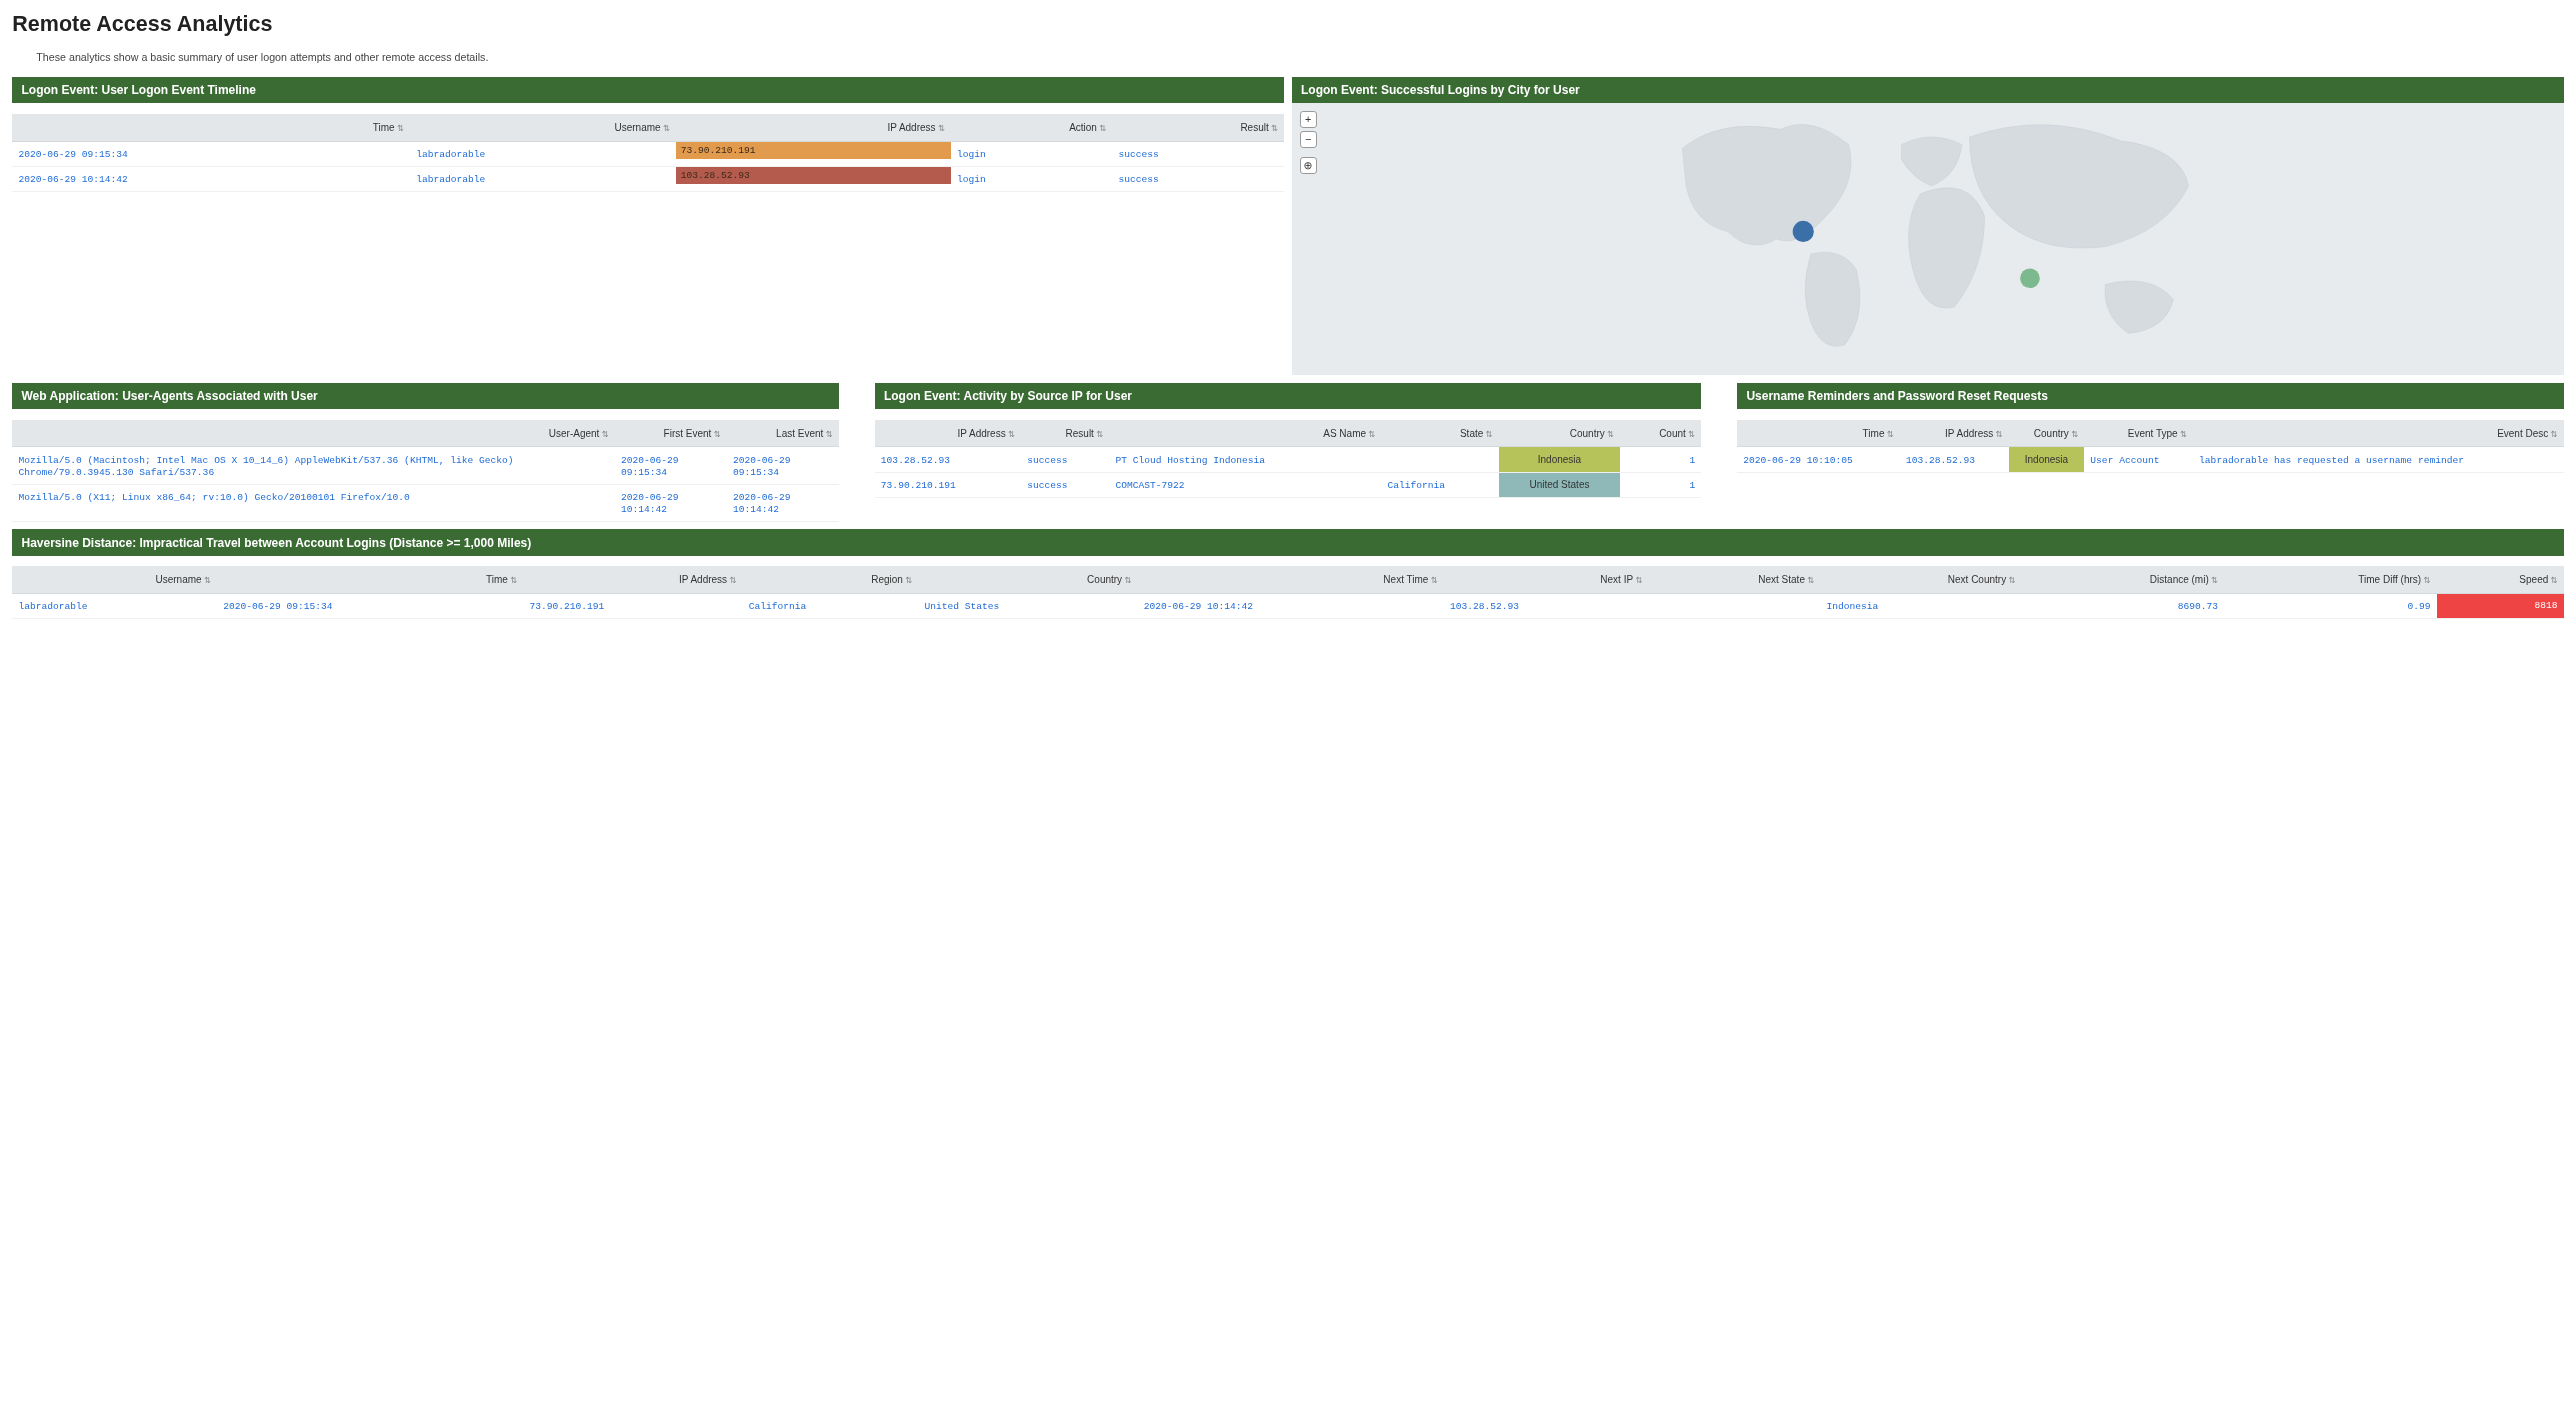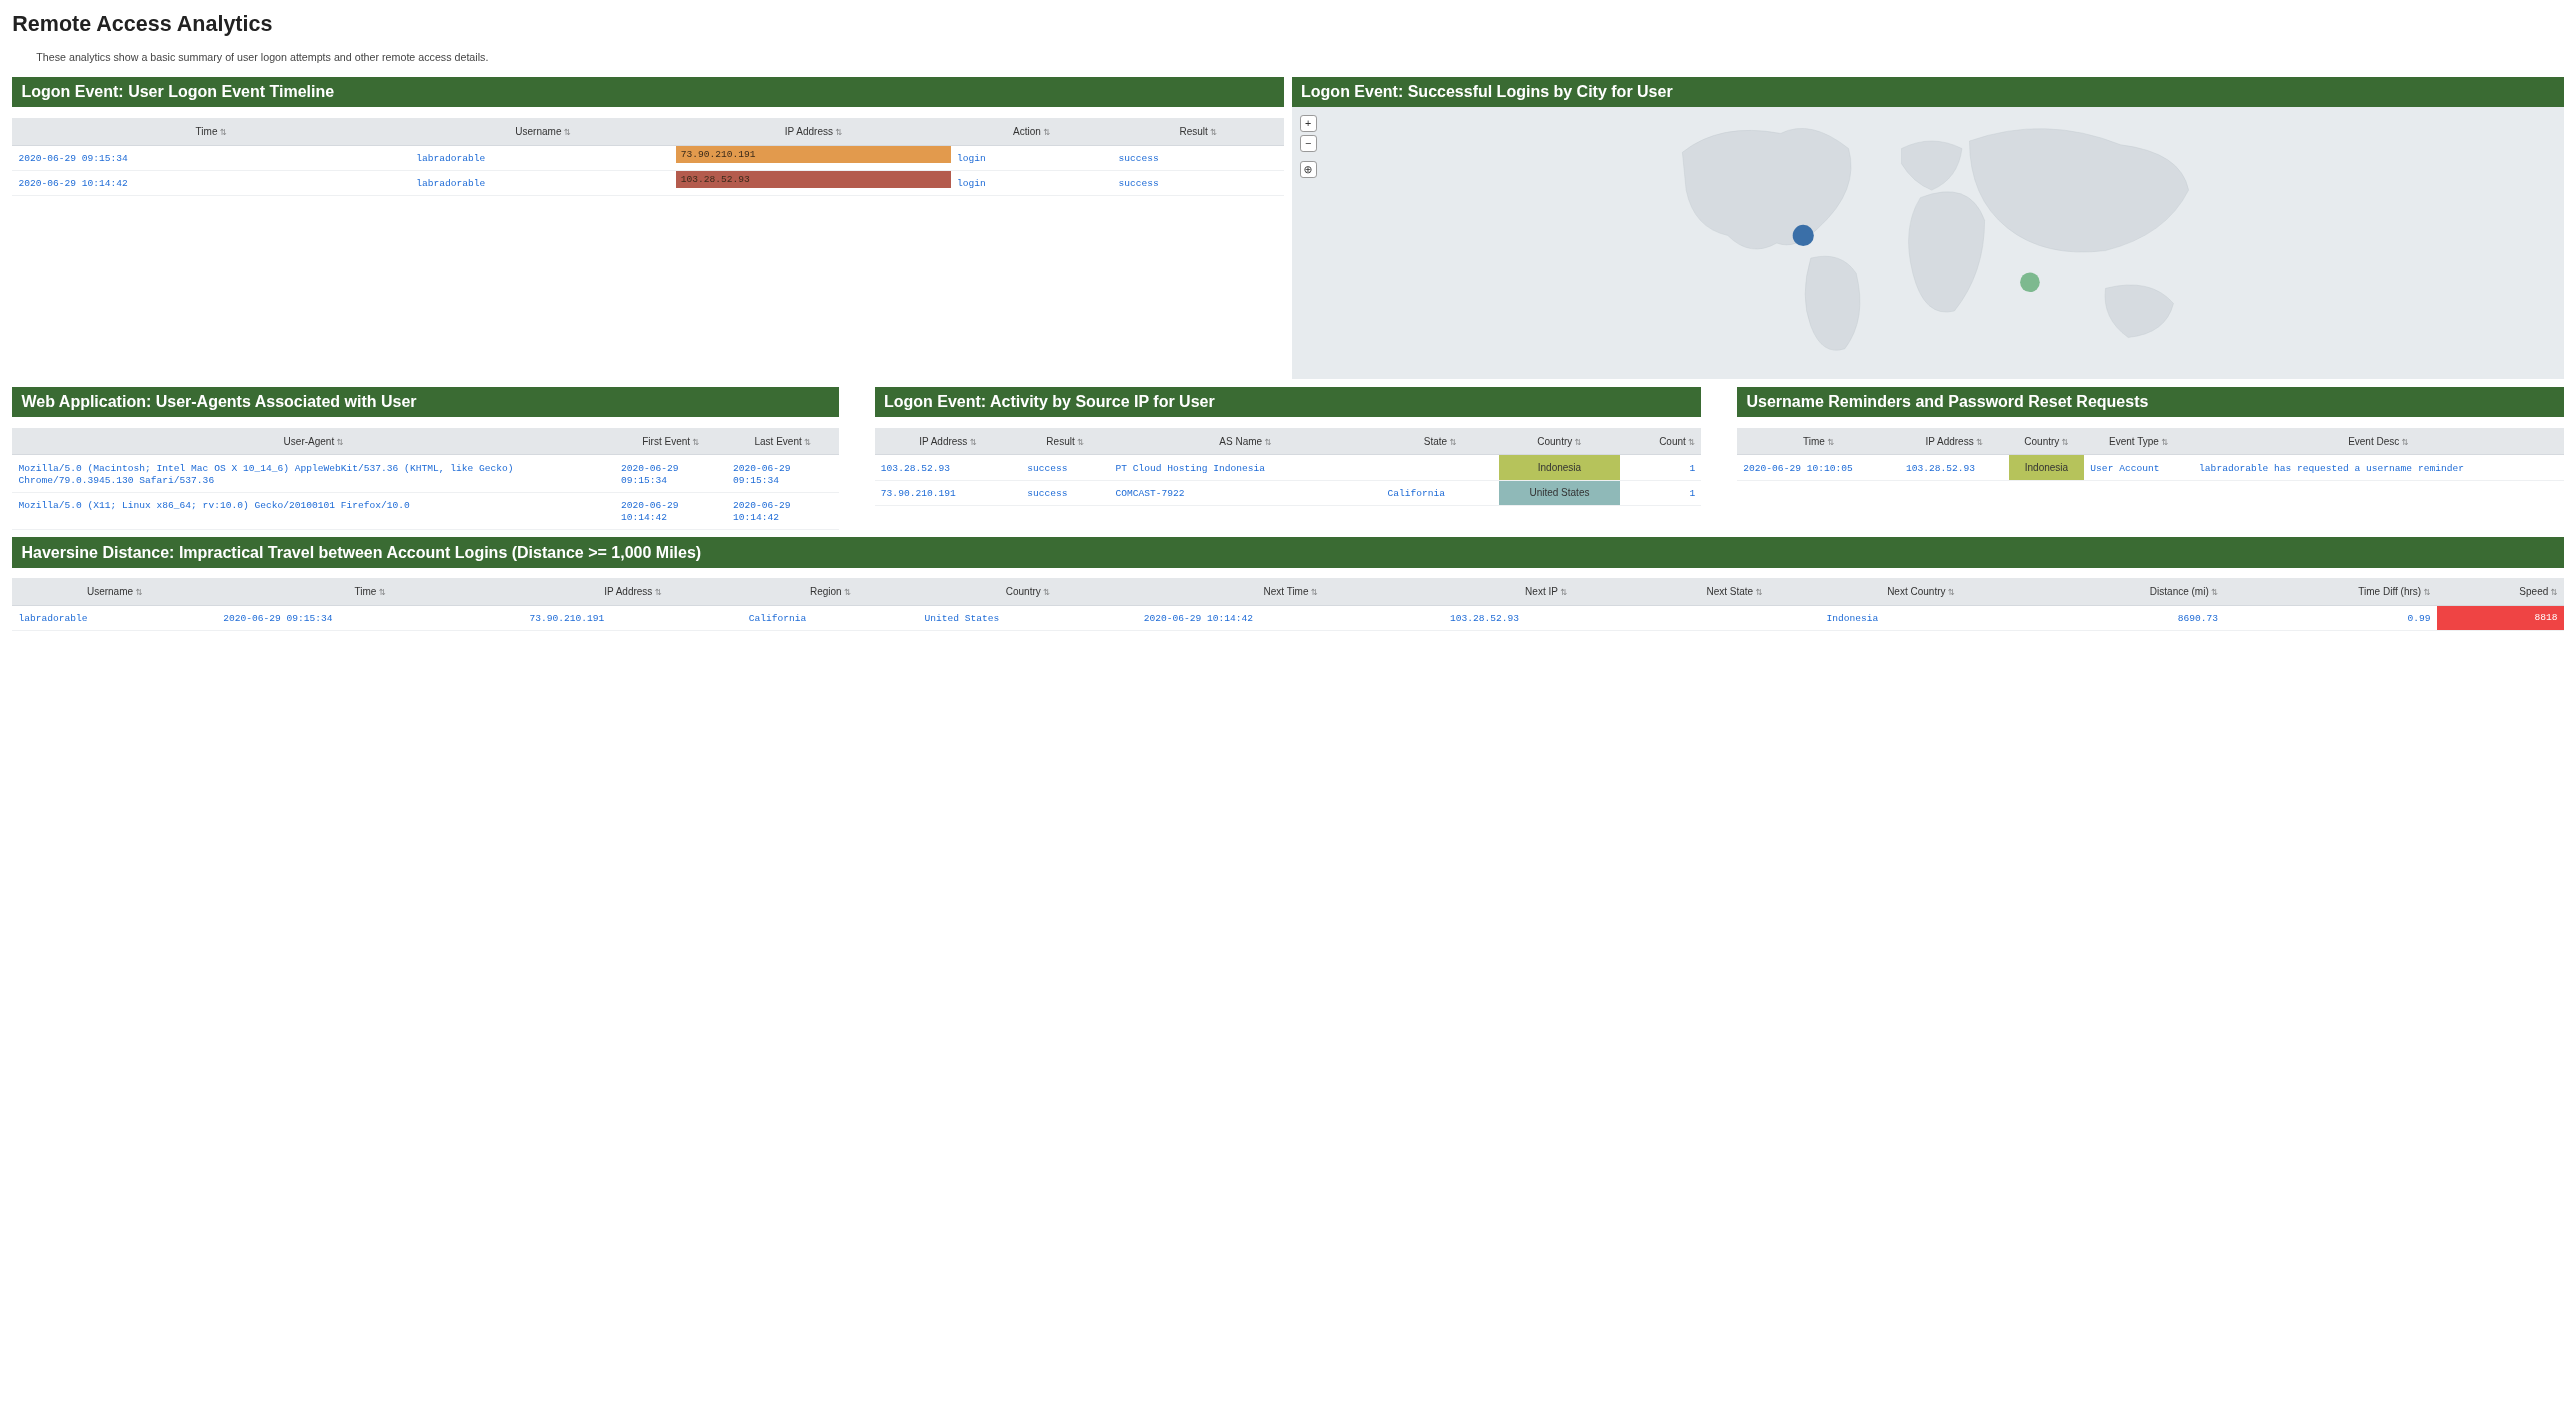--- a/index.html
+++ b/index.html
@@ -32,38 +32,38 @@
   .panel {
     background: #fff;
     border: none;
     display: flex;
     flex-direction: column;
   }
   .panel-header {
     background: #3a6b33;
     color: #fff;
     font-weight: 600;
-    font-size: 16px;
+    font-size: 12px;
     padding: 6.1px 9.2px;
   }
   .panel-body {
     background: #fff;
     flex: 1;
     overflow: auto;
   }
   .panel-pad { padding-top: 10.7px; }
   table {
     width: 100%;
     border-collapse: collapse;
     font-size: 10px;
   }
   th {
     background: #e4e7ea;
     color: #333;
-    text-align: center;
+    text-align: right;
     padding: 7.7px 6.1px;
     font-weight: 500;
     border-bottom: 0.8px solid #d5d9de;
     vertical-align: bottom;
     white-space: nowrap;
   }
   th .sort { opacity: .55; font-size: 8.4px; margin-left: 2.3px; display:inline-block; }
   td {
     padding: 6.1px 6.1px;
     border-bottom: 0.8px solid #eef0f2;

